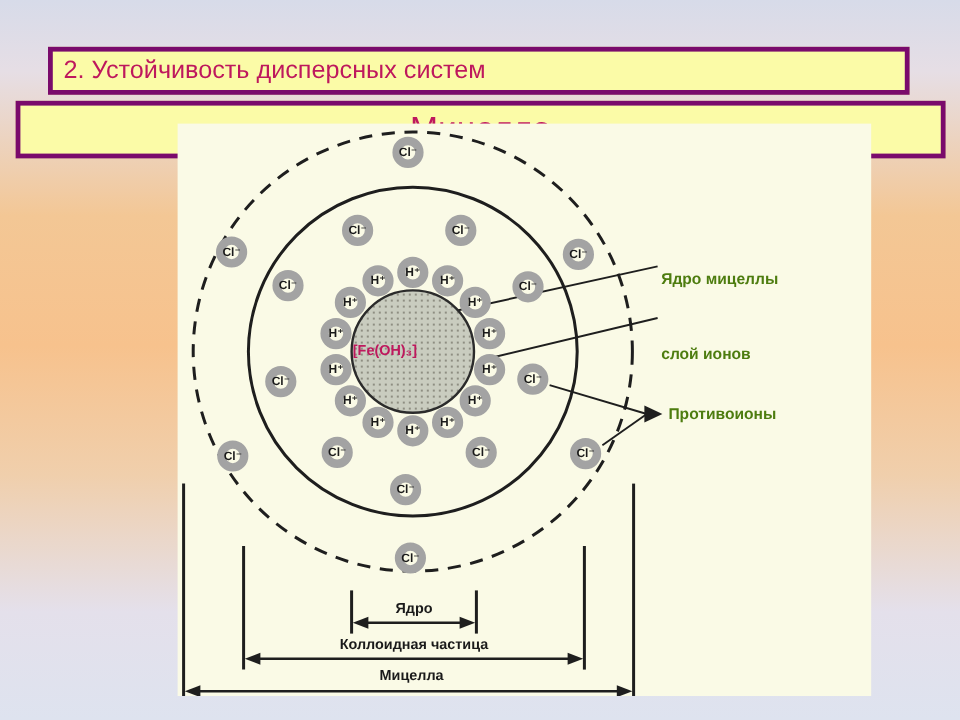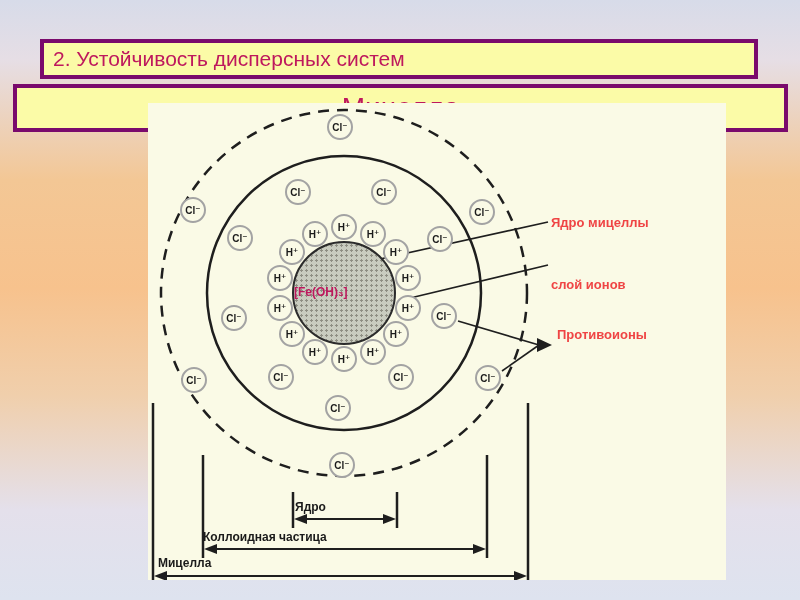--- a/index.html
+++ b/index.html
@@ -22,27 +22,27 @@
     background-image:radial-gradient(#8e8e82 1px,rgba(0,0,0,0) 1.3px);
     background-size:5px 5px;
     border:2px solid #2b2b2b;box-sizing:border-box;z-index:2;
   }
   .core-label{
     position:absolute;left:146px;top:182px;width:100px;
     font-size:12px;font-weight:bold;color:#be185d;z-index:4;
   }
   .ion{
     position:absolute;width:26px;height:26px;border-radius:50%;
-    background:#FAFAE6;border:2px solid #a3a3a3;box-sizing:border-box;
+    background:#FAFAE6;border:7px solid #a3a3a3;box-sizing:border-box;
     display:flex;align-items:center;justify-content:center;
     font-size:10px;font-weight:bold;color:#1a1a1a;z-index:3;
     transform:translate(-50%,-50%);
   }
-  .anno{position:absolute;font-size:13px;font-weight:bold;color:#ef4444;z-index:4;white-space:nowrap;}
-  .measure-label{position:absolute;font-size:12px;font-weight:bold;color:#1a1a1a;text-align:left;z-index:4;}
+  .anno{position:absolute;font-size:13px;font-weight:bold;color:#4d7c0f;z-index:4;white-space:nowrap;margin-top:10px;}
+  .measure-label{position:absolute;font-size:12px;font-weight:bold;color:#1a1a1a;text-align:center;z-index:4;}
 </style>
 </head>
 <body>
 
 <div class="slide">
 
   <div class="titlebox titlebox1">
     <span>2. Устойчивость дисперсных систем</span>
   </div>
 

